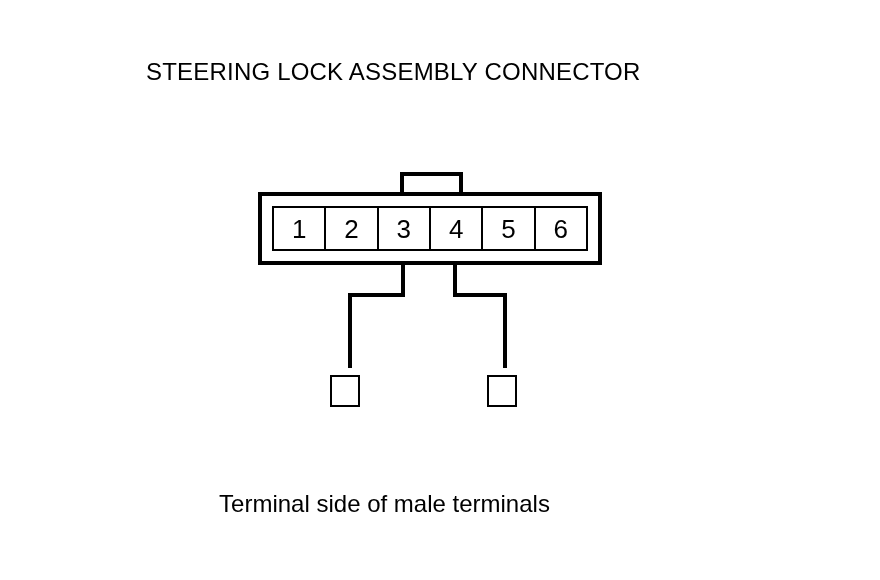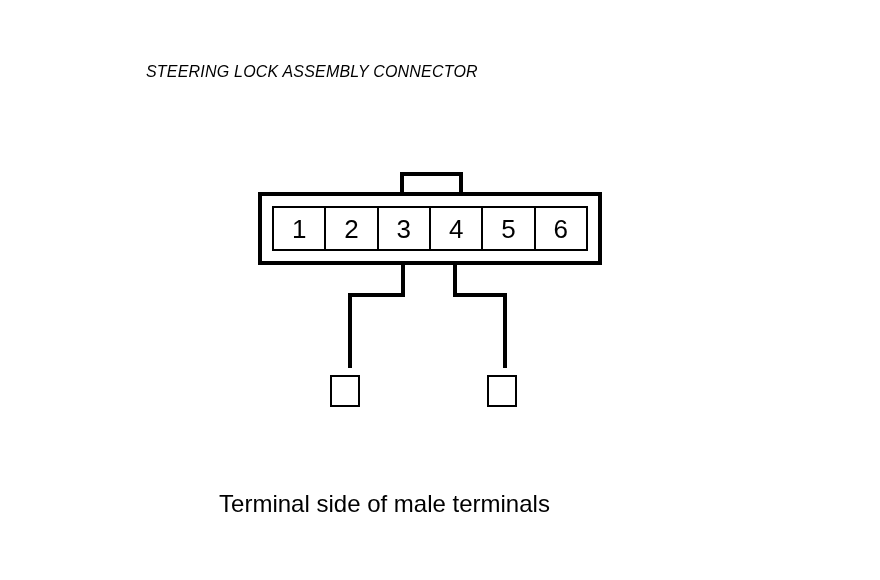--- a/index.html
+++ b/index.html
@@ -17,26 +17,25 @@
     height: 580px;
     background: #ffffff;
     overflow: hidden;
   }
 
   
   #diagram-title {
     position: absolute;
     left: 146px;
     top: 57px;
-    font-size: 16px;
+    font-size: 24px;
     line-height: 30px;
     letter-spacing: 0.2px;
     white-space: nowrap;
     color: #000000;
-    font-style: italic;
   }
 
   
   #connector-assembly {
     position: absolute;
     left: 258px;
     top: 172px;
     width: 344px;
     height: 94px;
   }

